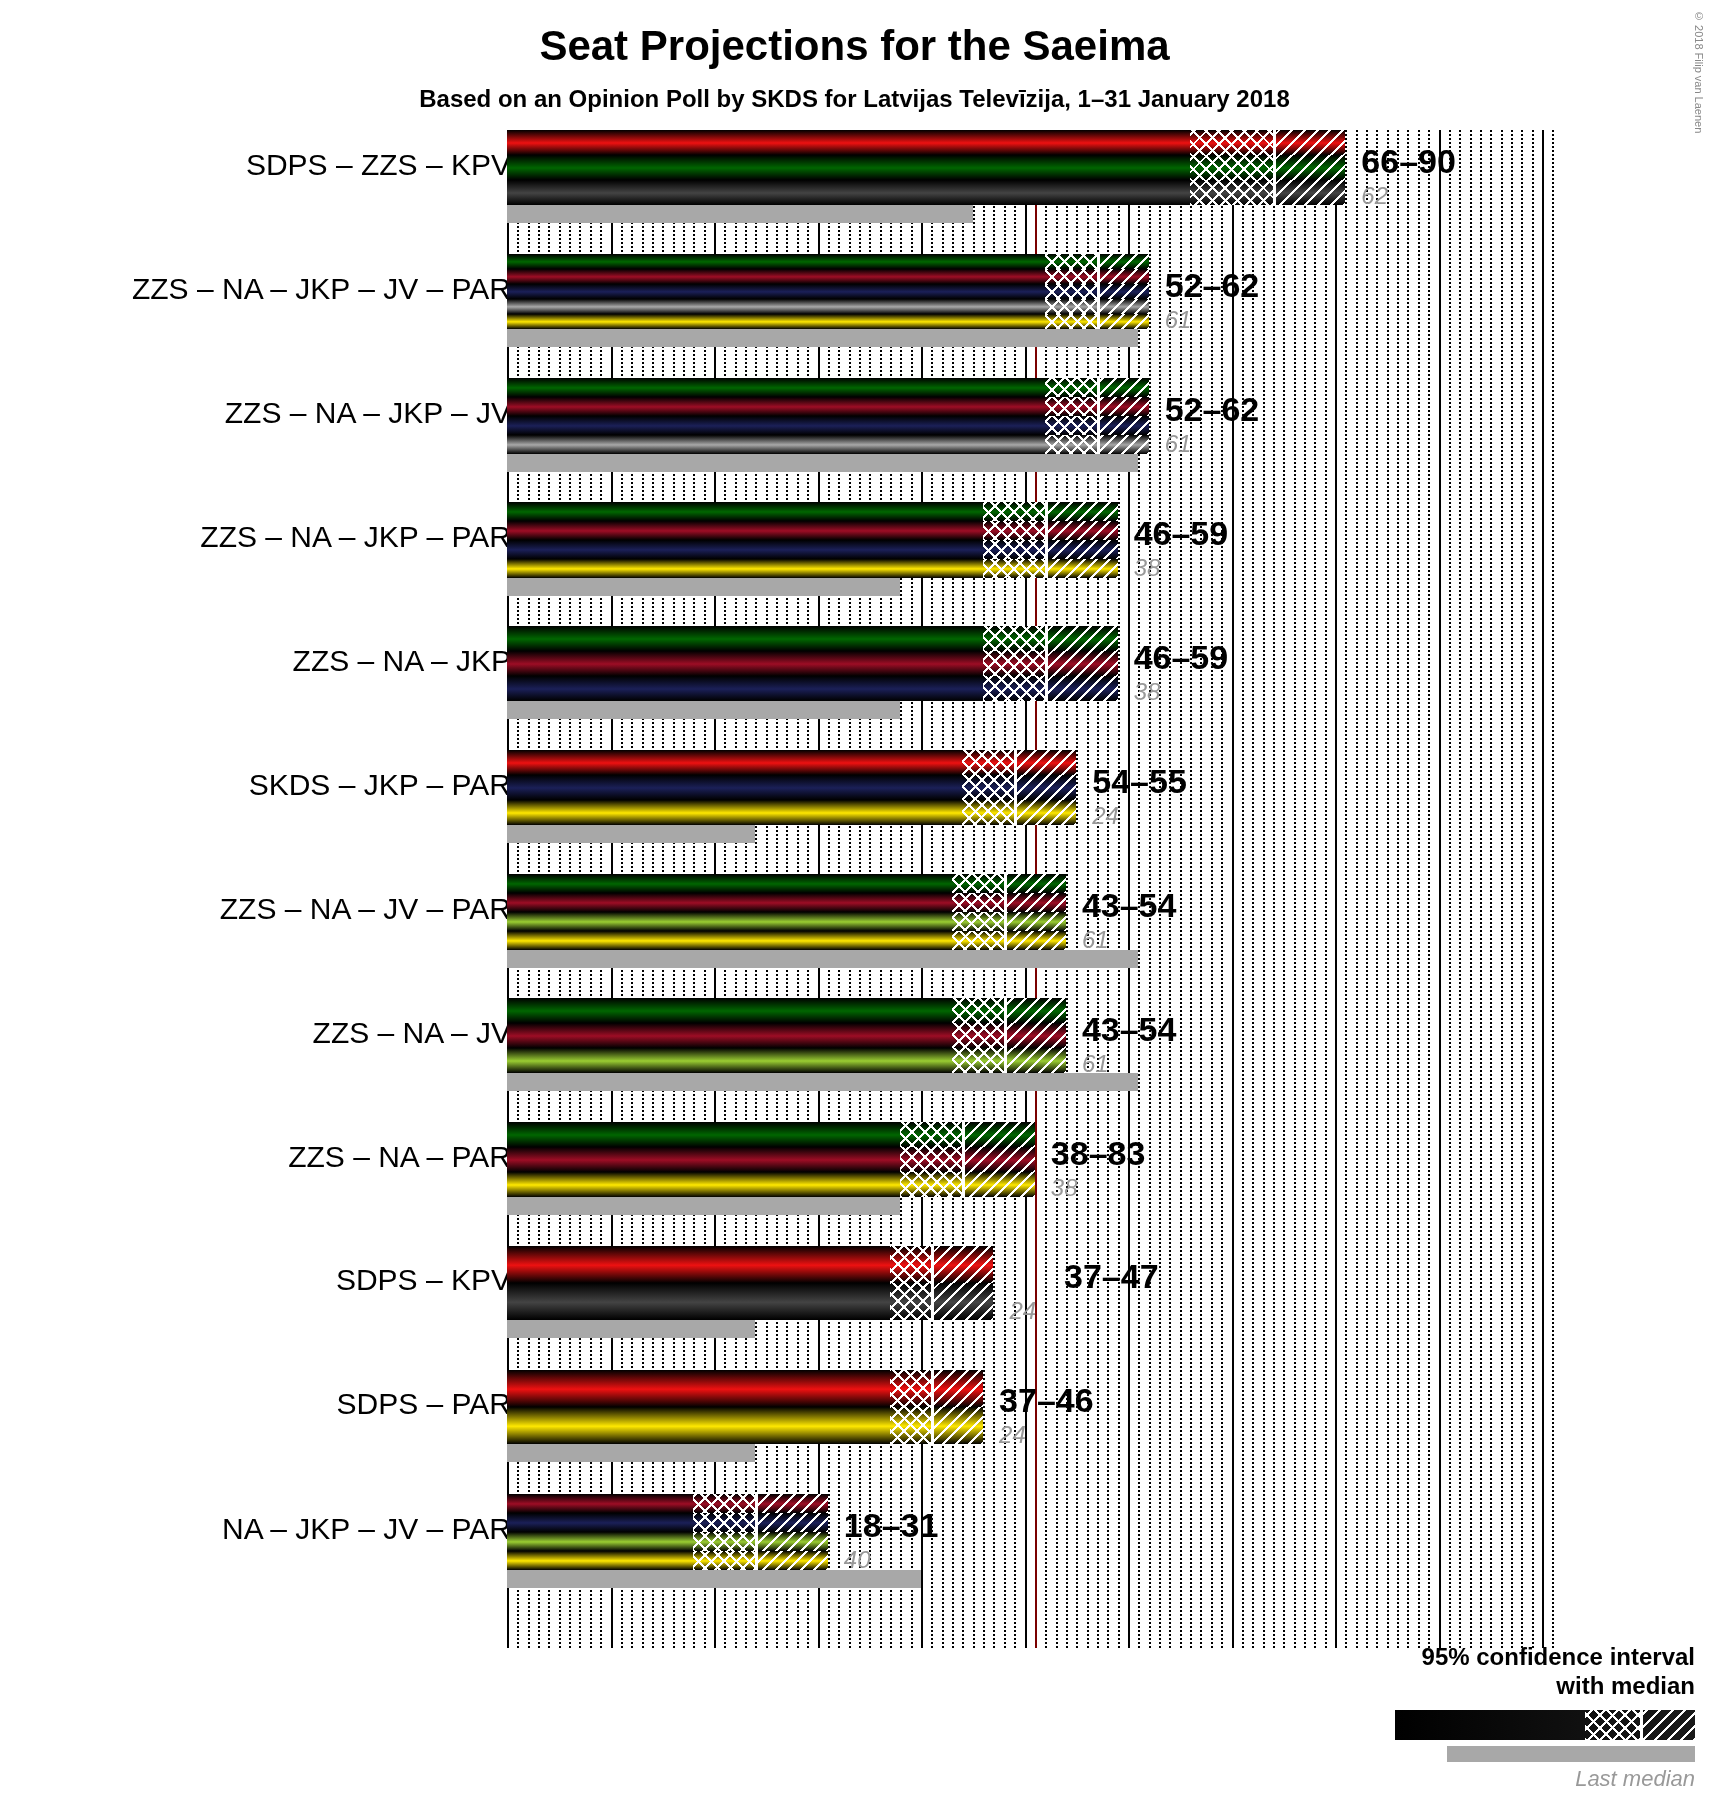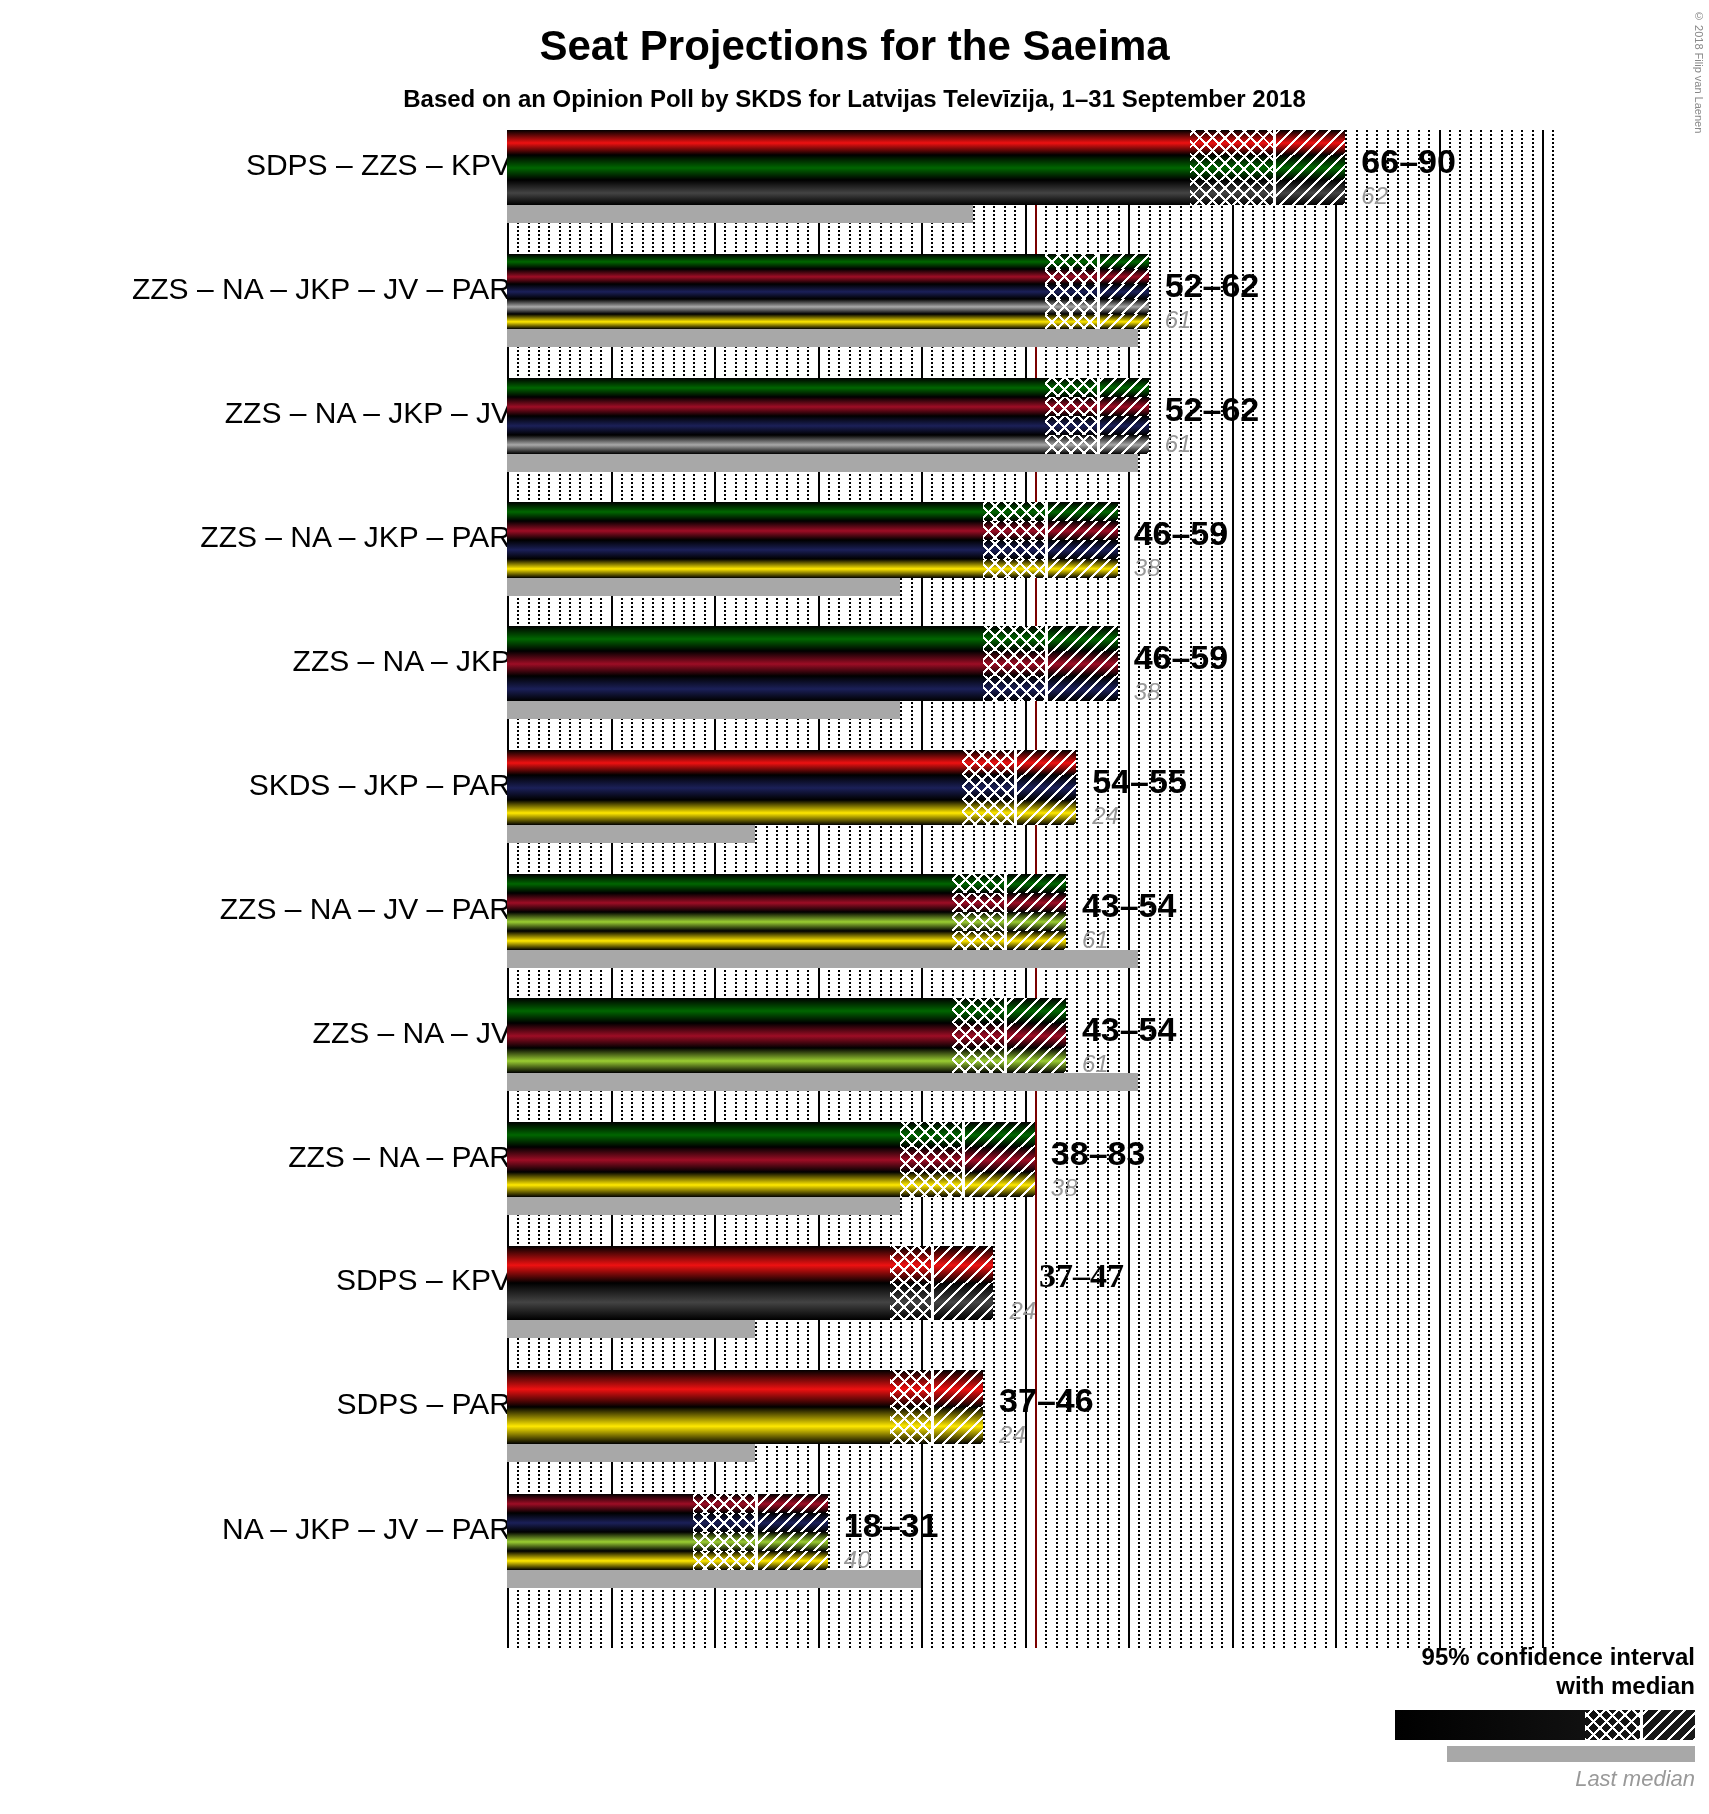--- a/index.html
+++ b/index.html
@@ -29,21 +29,21 @@
   #legend .ltxt{font-size:24px;font-weight:bold;color:#000;line-height:1.18;}
   #legend .lbar{margin-top:10px;height:30px;width:300px;margin-left:auto;position:relative;background:linear-gradient(to right,#000,#1a1a1a);}
   #legend .lbar .hx{position:absolute;top:0;height:30px;}
   #legend .lgray{margin-top:6px;height:16px;width:248px;margin-left:auto;background:#a8a8a8;}
   #legend .lgraytxt{font-size:22px;font-style:italic;color:#999;margin-top:4px;}
 </style>
 </head>
 <body>
 
 <div id="title">Seat Projections for the Saeima</div>
-<div id="subtitle">Based on an Opinion Poll by SKDS for Latvijas Televīzija, 1–31 September 2018</div>
+<div id="subtitle">Based on an Opinion Poll by SKDS for Latvijas Televīzija, 1–31 January 2018</div>
 <div id="copyright">© 2018 Filip van Laenen</div>
 
 <div id="plot">
     <div class="gridband" style="height: 1518px;">
       <div class="gridline" style="left: 0px;"></div>
       <div class="gridline dotted" style="left: 10.35px;"></div>
       <div class="gridline dotted" style="left: 20.7px;"></div>
       <div class="gridline dotted" style="left: 31.05px;"></div>
       <div class="gridline dotted" style="left: 41.4px;"></div>
       <div class="gridline dotted" style="left: 51.75px;"></div>
@@ -384,21 +384,21 @@
           <div class="ciblock" style="height: 37px; left: 424.35px; width: 3px; background: rgb(255, 255, 255);"></div>
           <div class="ciblock" style="height: 37px; left: 427.35px; width: 59.1px; background: repeating-linear-gradient(-45deg, rgb(255, 255, 255) 0px, rgb(255, 255, 255) 2px, transparent 2px, transparent 9px);"></div>
         </div>
         <div class="seg" style="height: 37px; width: 486.45px; background: linear-gradient(rgb(0, 0, 0) 0%, rgb(68, 68, 68) 52%, rgb(0, 0, 0) 100%);">
           <div class="ciblock" style="height: 37px; left: 382.95px; width: 41.4px; background: repeating-linear-gradient(45deg, rgb(255, 255, 255) 0px, rgb(255, 255, 255) 2px, transparent 2px, transparent 9px), repeating-linear-gradient(-45deg, rgb(255, 255, 255) 0px, rgb(255, 255, 255) 2px, transparent 2px, transparent 9px);"></div>
           <div class="ciblock" style="height: 37px; left: 424.35px; width: 3px; background: rgb(255, 255, 255);"></div>
           <div class="ciblock" style="height: 37px; left: 427.35px; width: 59.1px; background: repeating-linear-gradient(-45deg, rgb(255, 255, 255) 0px, rgb(255, 255, 255) 2px, transparent 2px, transparent 9px);"></div>
         </div>
       </div>
       <div class="lastresult" style="top: 74px; width: 248.4px;"></div>
-      <div class="valuelabel" style="left: 1039px; top: 11px; font-family: Liberation Serif, serif;">37–47</div>
+      <div class="valuelabel" style="left: 1064px; top: 11px;">37–47</div>
       <div class="lastlabel" style="left: 1009.45px; top: 51px;">24</div>
     </div>
     <div class="row" style="top: 1240px;">
       <div class="rowlabel" style="top: 17px;">SDPS – PAR</div>
       <div class="bars" style="width: 476.1px;">
         <div class="seg" style="height: 37px; width: 476.1px; background: linear-gradient(rgb(0, 0, 0) 0%, rgb(238, 17, 17) 52%, rgb(0, 0, 0) 100%);">
           <div class="ciblock" style="height: 37px; left: 382.95px; width: 41.4px; background: repeating-linear-gradient(45deg, rgb(255, 255, 255) 0px, rgb(255, 255, 255) 2px, transparent 2px, transparent 9px), repeating-linear-gradient(-45deg, rgb(255, 255, 255) 0px, rgb(255, 255, 255) 2px, transparent 2px, transparent 9px);"></div>
           <div class="ciblock" style="height: 37px; left: 424.35px; width: 3px; background: rgb(255, 255, 255);"></div>
           <div class="ciblock" style="height: 37px; left: 427.35px; width: 48.75px; background: repeating-linear-gradient(-45deg, rgb(255, 255, 255) 0px, rgb(255, 255, 255) 2px, transparent 2px, transparent 9px);"></div>
         </div>

